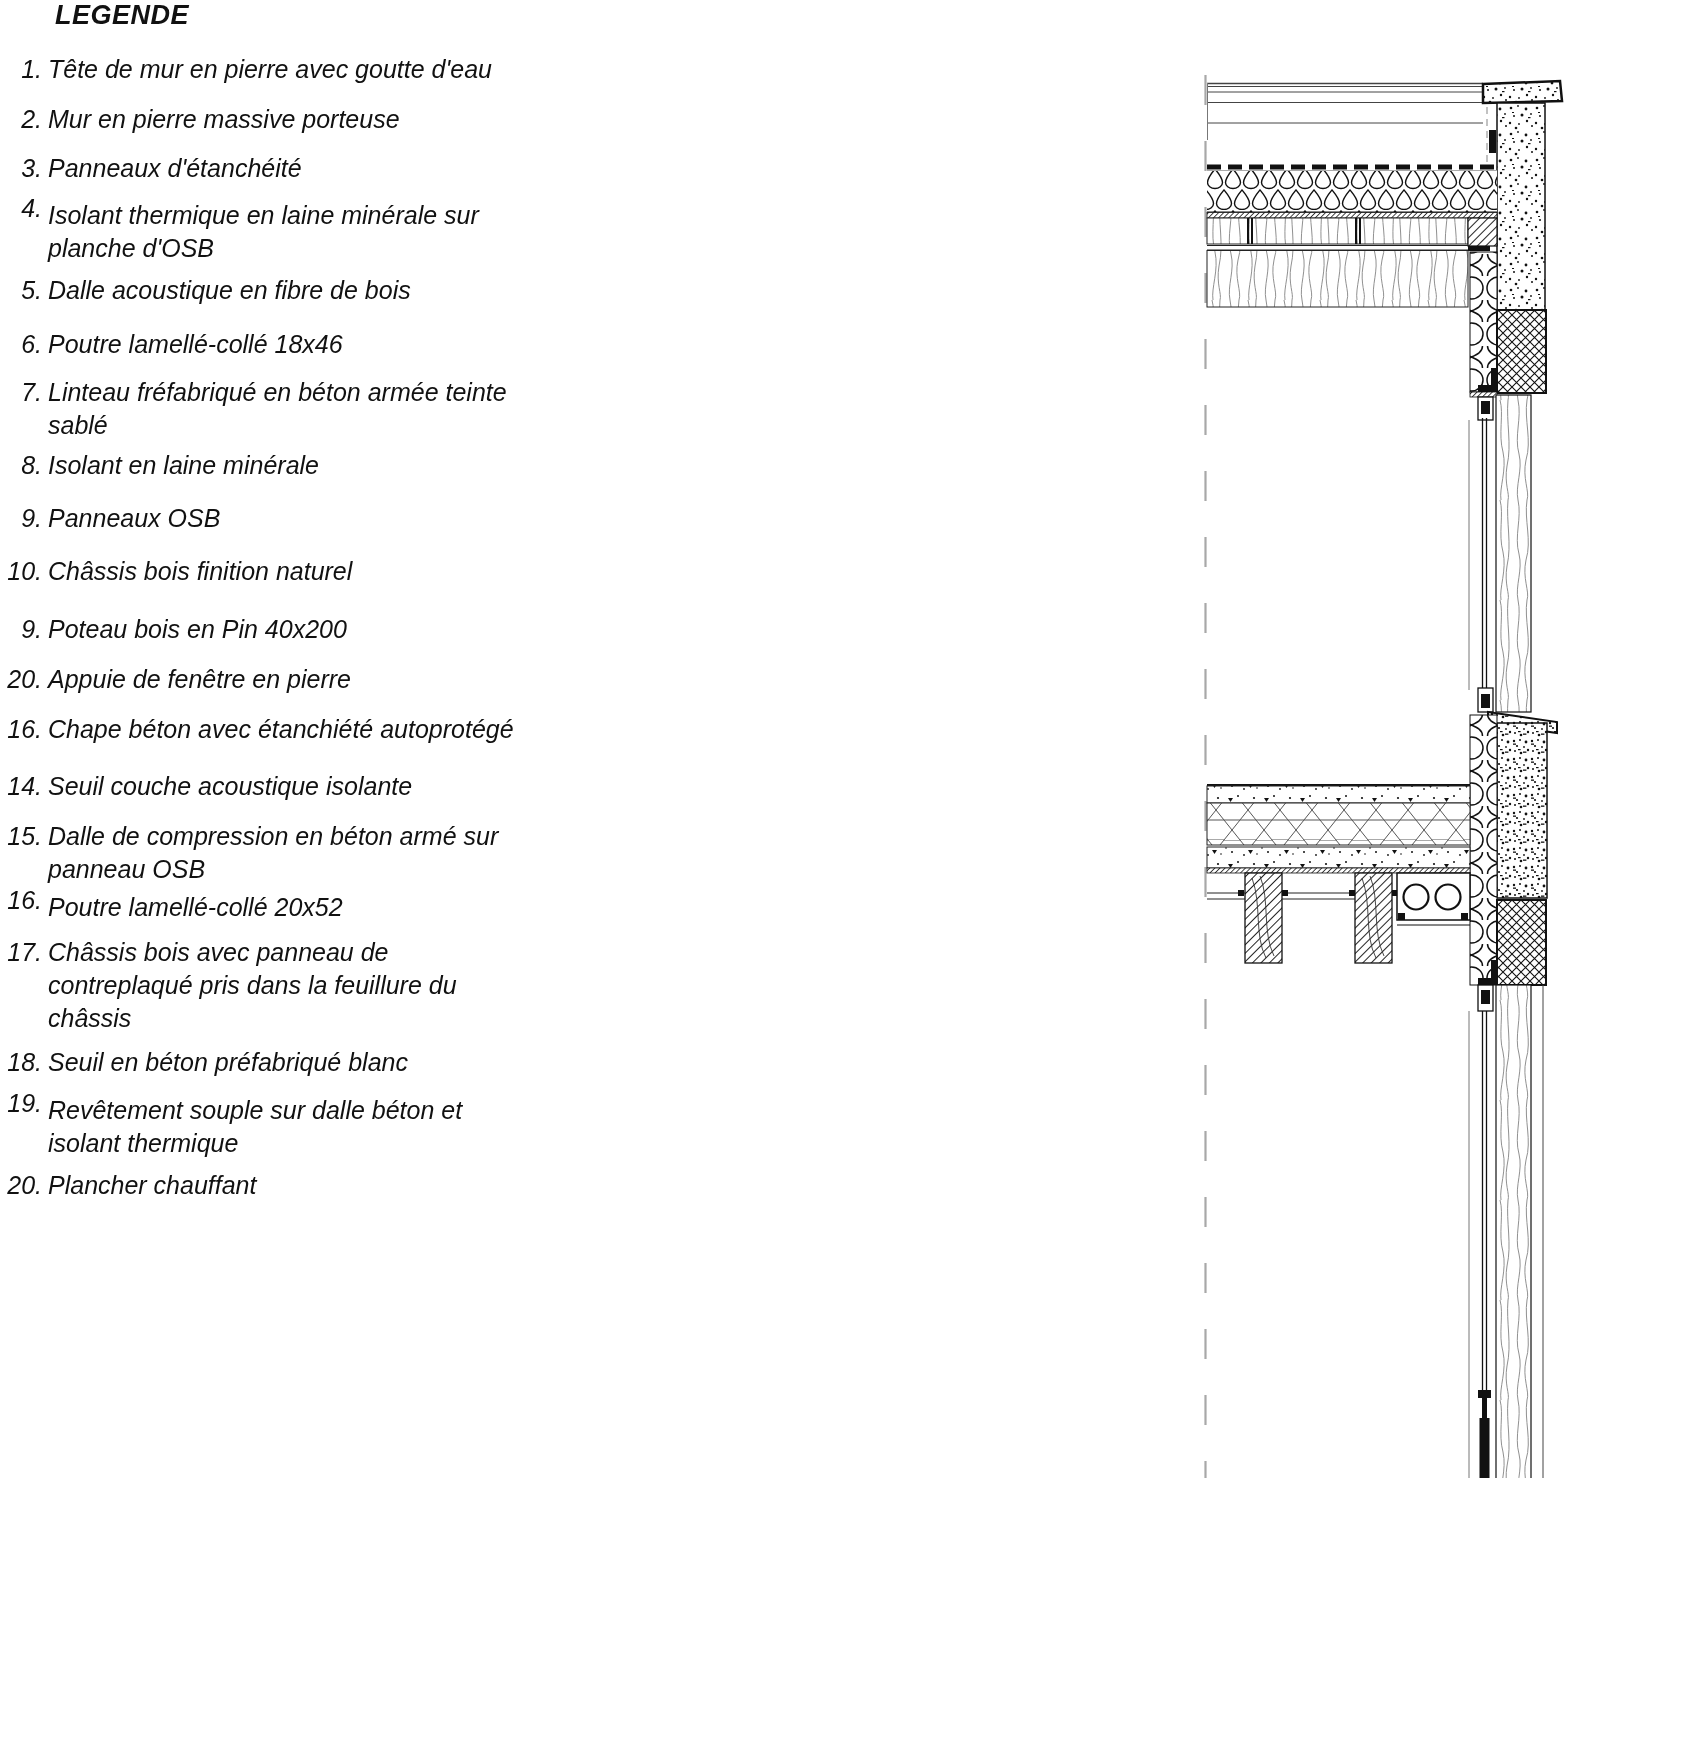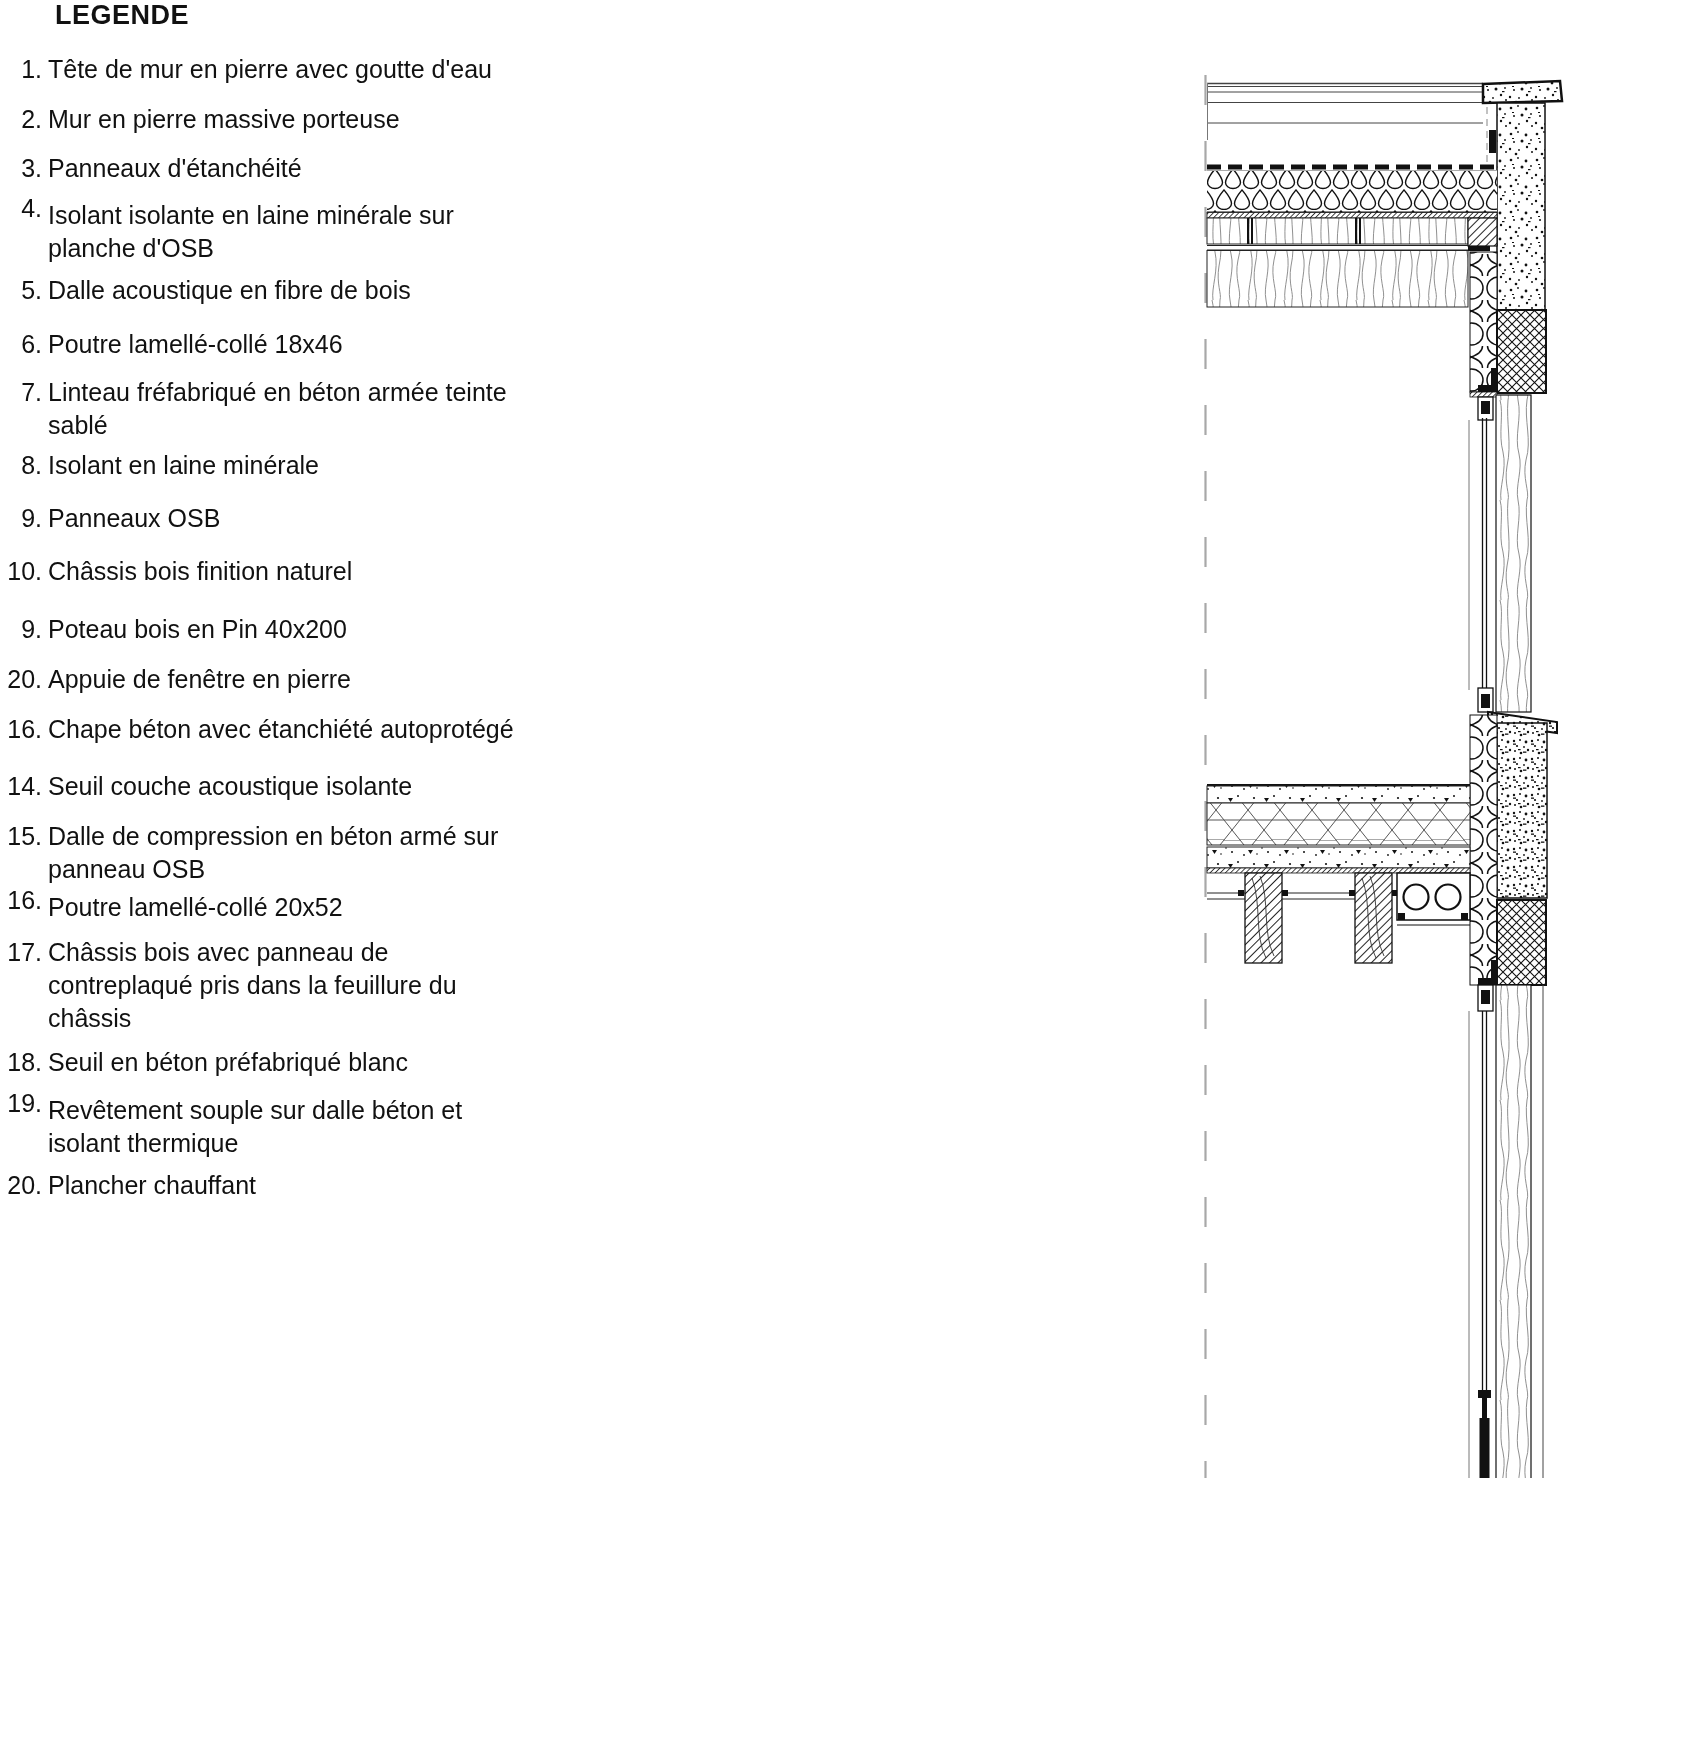--- a/index.html
+++ b/index.html
@@ -1,17 +1,17 @@
 <!DOCTYPE html>
 <html><head>
 <meta charset="utf-8">
 <style>
   html,body{margin:0;padding:0;background:#ffffff;}
   #stage{position:relative;width:1700px;height:1478px;background:#ffffff;overflow:hidden;
-         font-family:"Liberation Sans",sans-serif;color:#111;}
+         font-family:"Liberation Sans",sans-serif;color:#111;font-style:italic;}
   .ltitle{position:absolute;left:55px;top:0px;font-size:27px;font-weight:bold;letter-spacing:0.5px;}
   .li{position:absolute;left:0;width:660px;font-size:25px;line-height:33px;}
   .li .num{position:absolute;left:0;top:0;width:42px;text-align:right;}
   .li .txt{position:absolute;left:48px;top:0;width:580px;white-space:pre-line;}
   .li.hi .num{top:-7px;}
   svg text.sb{font-family:"Liberation Sans",sans-serif;font-size:12px;fill:#111;}
 </style>
 </head>
 <body>
 
@@ -27,21 +27,21 @@
     <div class="li" style="top:103px">
         <span class="num">2.</span>
         <span class="txt">Mur en pierre massive porteuse</span>
       </div>
     <div class="li" style="top:152px">
         <span class="num">3.</span>
         <span class="txt">Panneaux d'étanchéité</span>
       </div>
     <div class="li hi" style="top:199px">
         <span class="num">4.</span>
-        <span class="txt">Isolant isolante en laine minérale sur
+        <span class="txt">Isolant thermique en laine minérale sur
 planche d'OSB</span>
       </div>
     <div class="li" style="top:274px">
         <span class="num">5.</span>
         <span class="txt">Dalle acoustique en fibre de bois</span>
       </div>
     <div class="li" style="top:328px">
         <span class="num">6.</span>
         <span class="txt">Poutre lamellé-collé 18x46</span>
       </div>

